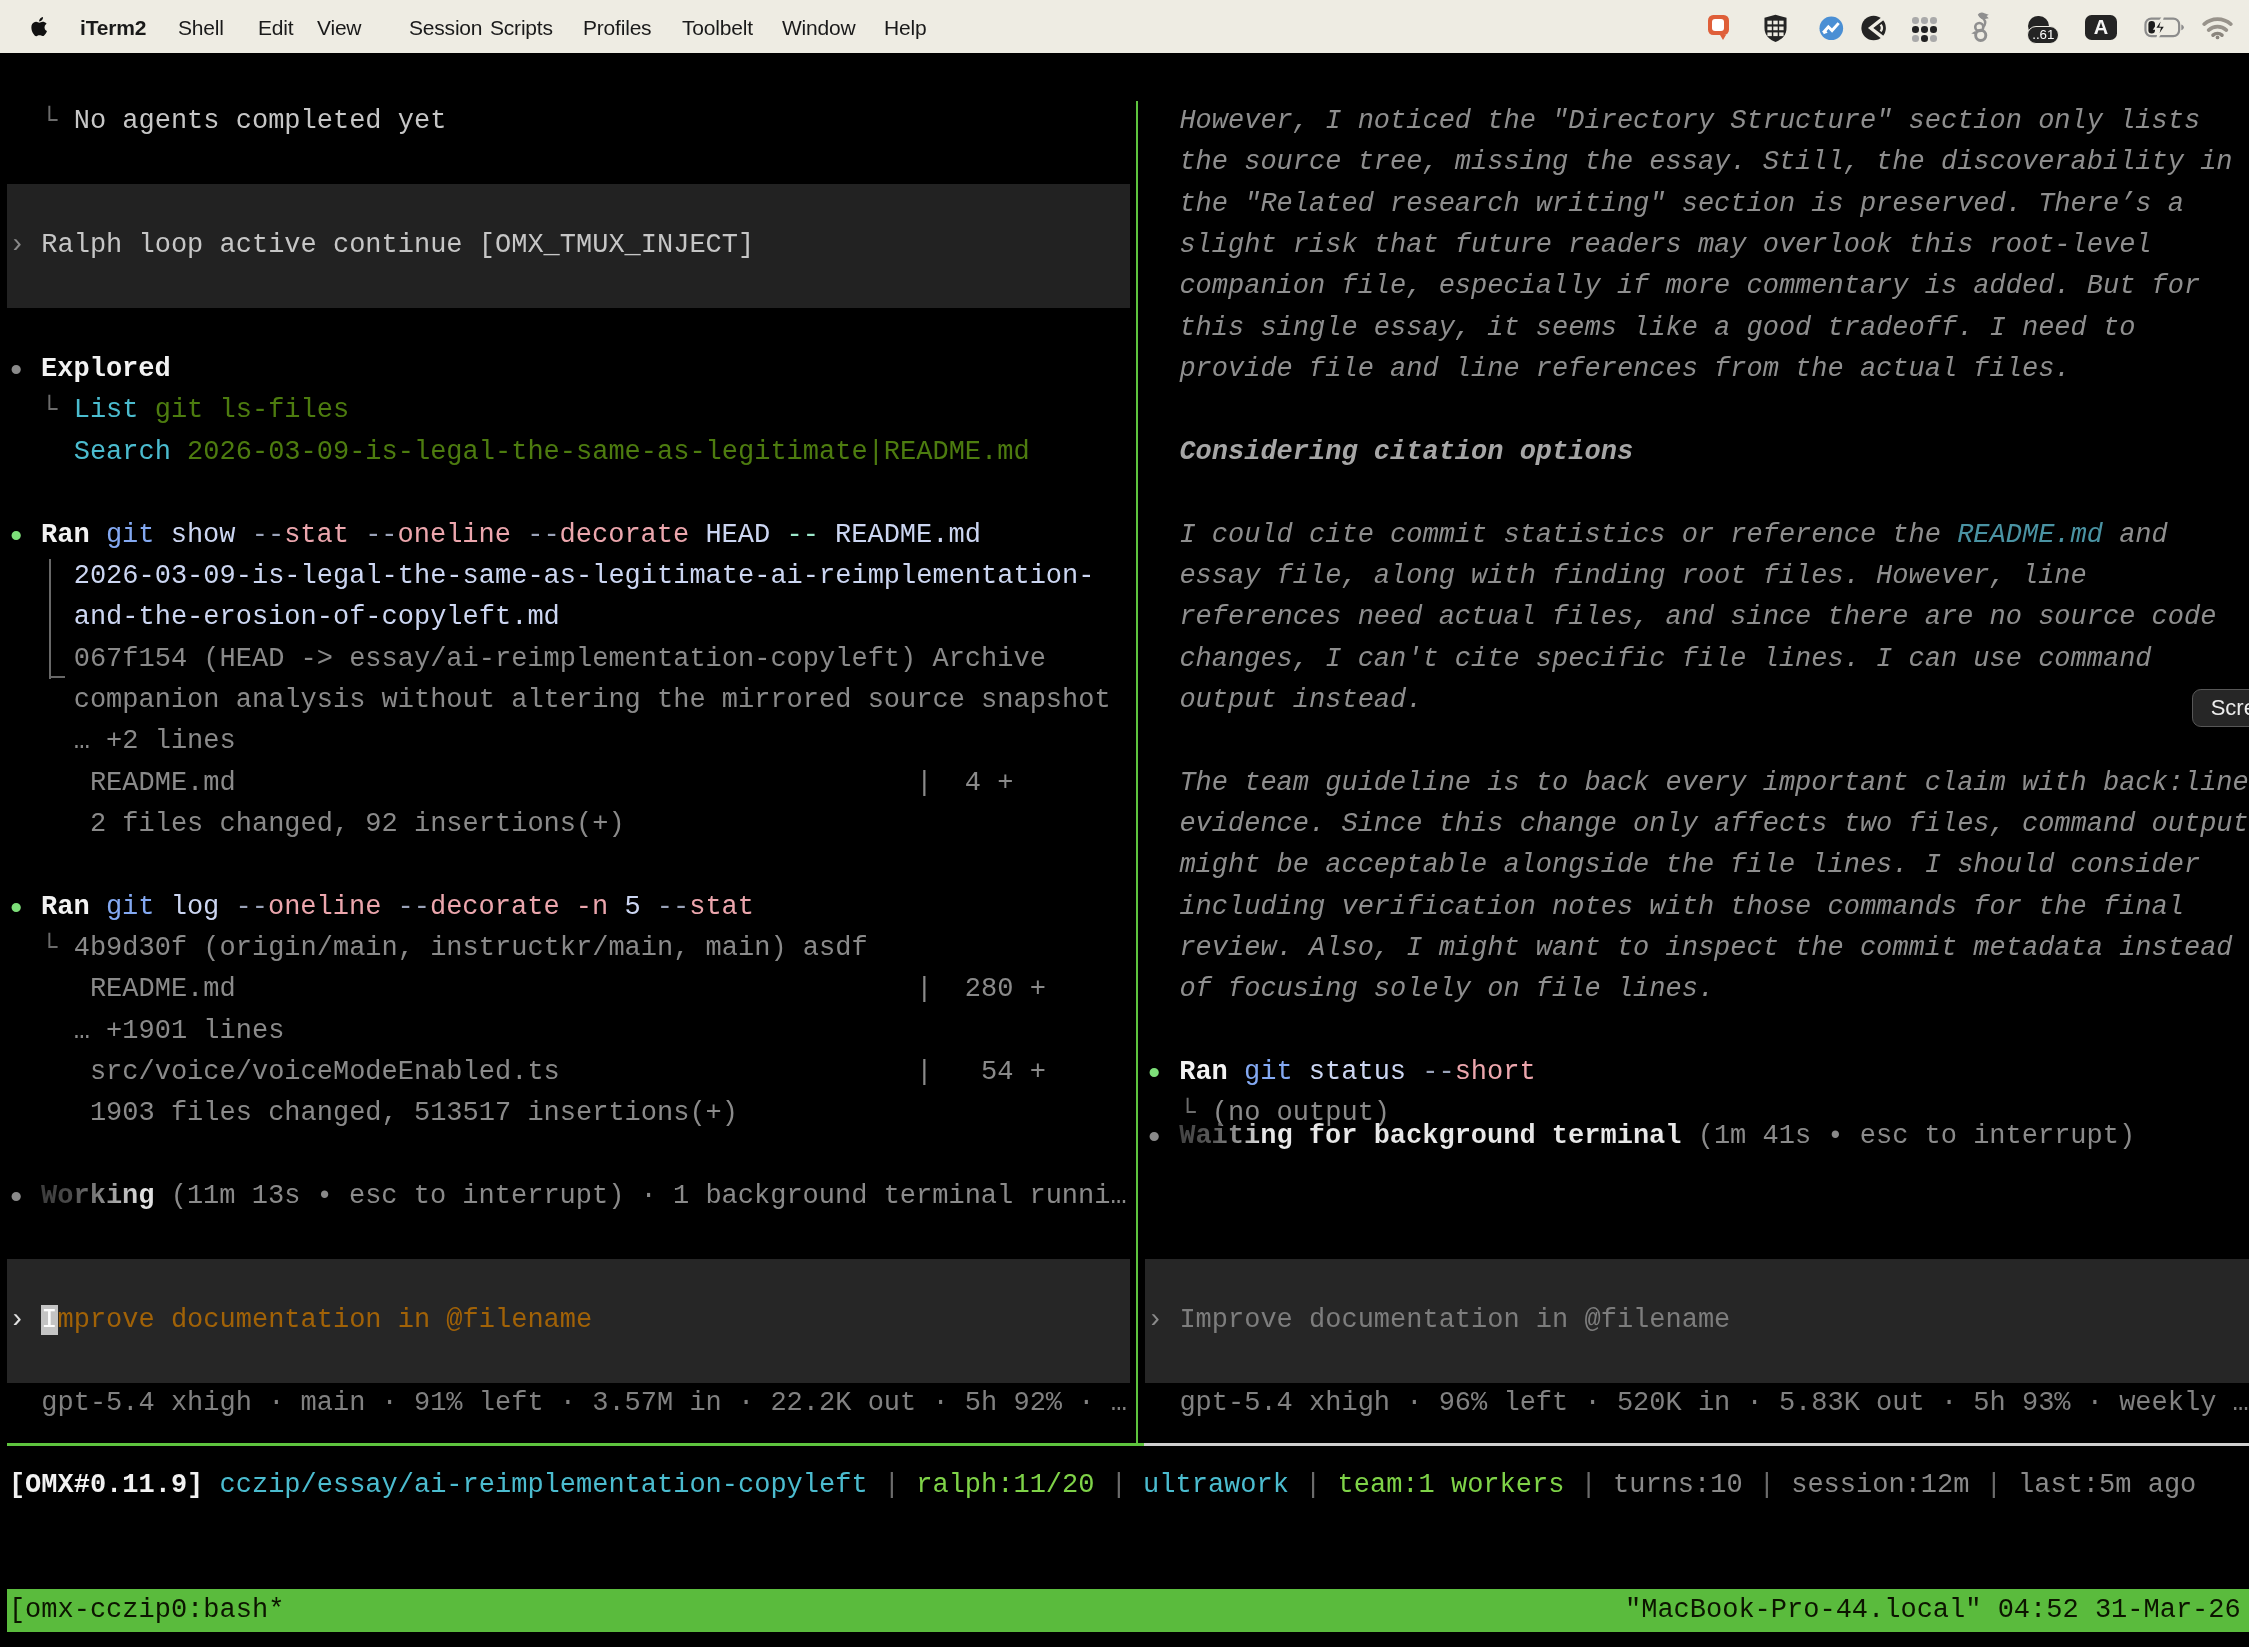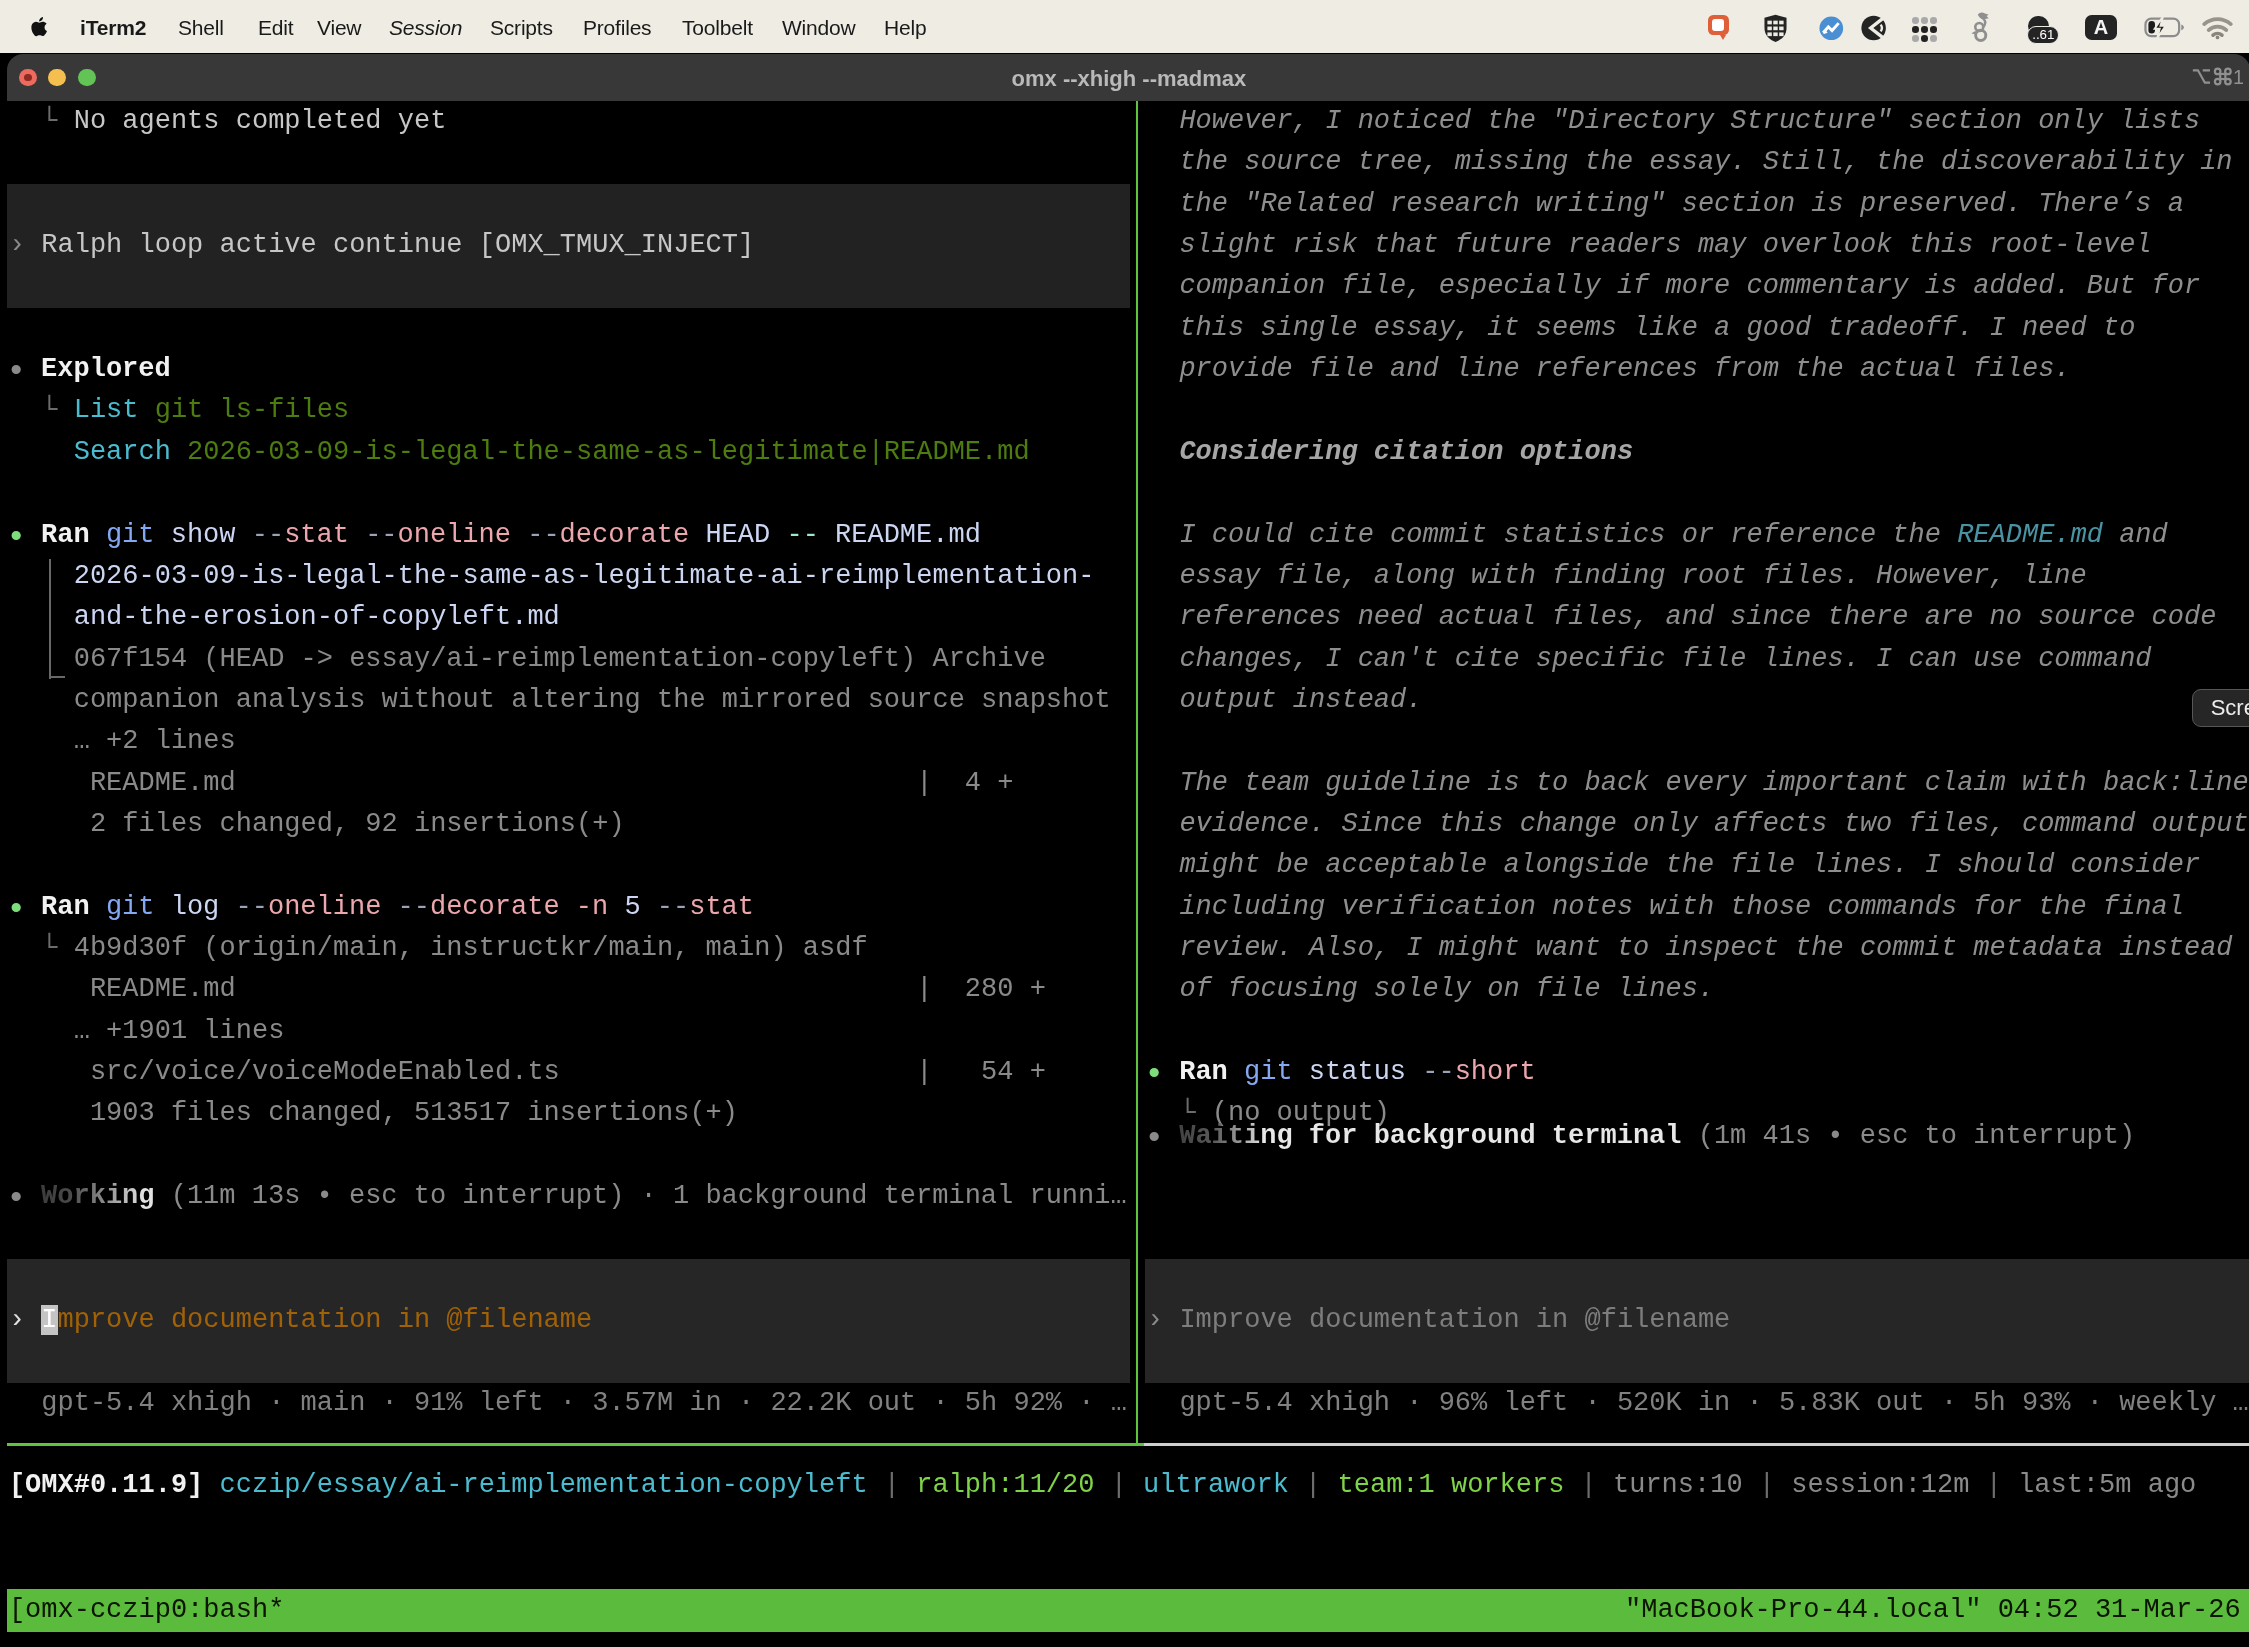--- a/index.html
+++ b/index.html
@@ -34,21 +34,21 @@
 </style></head>
 <body>
 <div id="menubar">
     <svg style="position:absolute;left:31px;top:14.8px" width="19" height="23.6" viewBox="0 0 26 32">
       <path fill="#111" d="M18.5 16.9c0-3.4 2.8-5 2.9-5.1-1.6-2.3-4-2.6-4.9-2.7-2.1-.2-4 1.2-5.1 1.2-1 0-2.7-1.2-4.4-1.2C4.8 9.2 2.7 10.4 1.6 12.3c-2.3 4-.6 9.9 1.6 13.2 1.1 1.6 2.4 3.4 4.1 3.3 1.6-.1 2.3-1.1 4.3-1.1s2.6 1.1 4.4 1c1.8 0 2.9-1.6 4-3.2 1.3-1.9 1.8-3.7 1.8-3.8-.1 0-3.3-1.3-3.3-4.8zM15.1 6.7c.9-1.1 1.5-2.6 1.3-4.1-1.3.1-2.9.9-3.8 2-.8 1-1.6 2.5-1.4 4 1.5.1 3-.8 3.9-1.9z"></path>
     </svg>
     <div class="mi" style="left:80px;font-weight:bold;">iTerm2</div>
     <div class="mi" style="left:178px;">Shell</div>
     <div class="mi" style="left:258px;">Edit</div>
     <div class="mi" style="left:317px;">View</div>
-    <div class="mi" style="left:389px;font-style:italic;">Session</div>
+    <div class="mi" style="left:409px;">Session</div>
     <div class="mi" style="left:490px;">Scripts</div>
     <div class="mi" style="left:583px;">Profiles</div>
     <div class="mi" style="left:682px;">Toolbelt</div>
     <div class="mi" style="left:782px;">Window</div>
     <div class="mi" style="left:884px;">Help</div>
     <div style="position:absolute;left:1708px;top:14.8px;width:20.7px;height:24px">
       <div style="position:absolute;left:0;top:0;width:20.7px;height:20.7px;background:#df5f39;border-radius:5.2px"></div>
       <div style="position:absolute;left:4.4px;top:4.4px;width:11.8px;height:11.8px;background:#fff;border-radius:3px"></div>
       <div style="position:absolute;left:11.8px;top:20px;width:0;height:0;border-left:3.7px solid transparent;border-right:3.7px solid transparent;border-top:5.2px solid #df5f39"></div>
     </div>
@@ -102,38 +102,20 @@
       <path d="M26 -1 14.5 16h7L18 29l11.5-17h-7z" fill="#1c1c1c" stroke="#eeece3" stroke-width="2.6"></path>
     </svg>
     <svg style="position:absolute;left:2202px;top:16px" width="31" height="23.6" viewBox="0 0 42 32">
       <path d="M3 11a27 27 0 0 1 36 0" stroke="#98938b" stroke-width="5" fill="none" stroke-linecap="round"></path>
       <path d="M9 19a18 18 0 0 1 24 0" stroke="#98938b" stroke-width="5" fill="none" stroke-linecap="round"></path>
       <path d="M15 26a9 9 0 0 1 12 0" stroke="#8a857d" stroke-width="5" fill="none" stroke-linecap="round"></path>
       <circle cx="21" cy="29" r="2.5" fill="#8a857d"></circle>
     </svg>
   </div>
 <div id="win">
-    <div id="titlebar">
-      <div class="tl" style="left:11.8px;background:#ed6a5e"></div>
-      <div style="position:absolute;left:17px;top:20px;width:7.4px;height:7.4px;border-radius:50%;background:#8c2b22"></div>
-      <div class="tl" style="left:41px;background:#f5bf4f"></div>
-      <div class="tl" style="left:71px;background:#61c454"></div>
-      <div id="title">omx --xhigh --madmax</div>
-      <svg style="position:absolute;right:3.7px;top:12.5px" width="55" height="19" viewBox="0 0 75 26">
-        <g stroke="#909090" stroke-width="3" fill="none">
-          <path d="M1 4.5 H8 L17.5 21.5 H24.5 M14.5 4.5 H24.5"></path>
-          <circle cx="35" cy="6" r="3.8"></circle>
-          <circle cx="49" cy="6" r="3.8"></circle>
-          <circle cx="35" cy="20" r="3.8"></circle>
-          <circle cx="49" cy="20" r="3.8"></circle>
-          <rect x="38.5" y="9.5" width="7" height="7"></rect>
-        </g>
-        <text x="56" y="23" font-size="27" fill="#909090" font-family="Liberation Sans">1</text>
-      </svg>
-    </div>
     <div id="term"></div>
   </div>
 <div style="position:absolute;left:1136px;top:101px;width:2.2px;height:1342px;background:#5ec43e"></div>
 <div style="position:absolute;left:7.4px;top:1443px;width:1137px;height:3px;background:#5ec43e"></div>
 <div style="position:absolute;left:1144px;top:1443px;width:1106px;height:3px;background:#cfcfcf"></div>
 <div style="position:absolute;left:7.4px;top:1589px;width:2243px;height:43px;background:#5abb3d"></div>
 <div class="l" style="left:8.9px;top:101px"><span class="dg">  └ </span><span class="fg">No agents completed yet</span></div>
 <div class="box" style="left:7.4px;top:184px;width:1123px;height:124px;background:#222"></div>
 <div class="l" style="left:8.9px;top:225px"><span class="g">›</span> <span class="fg">Ralph loop active continue [OMX_TMUX_INJECT]</span></div>
 <div class="l" style="left:8.9px;top:349px"><span class="g bu">•</span> <span class="w">Explored</span></div>

